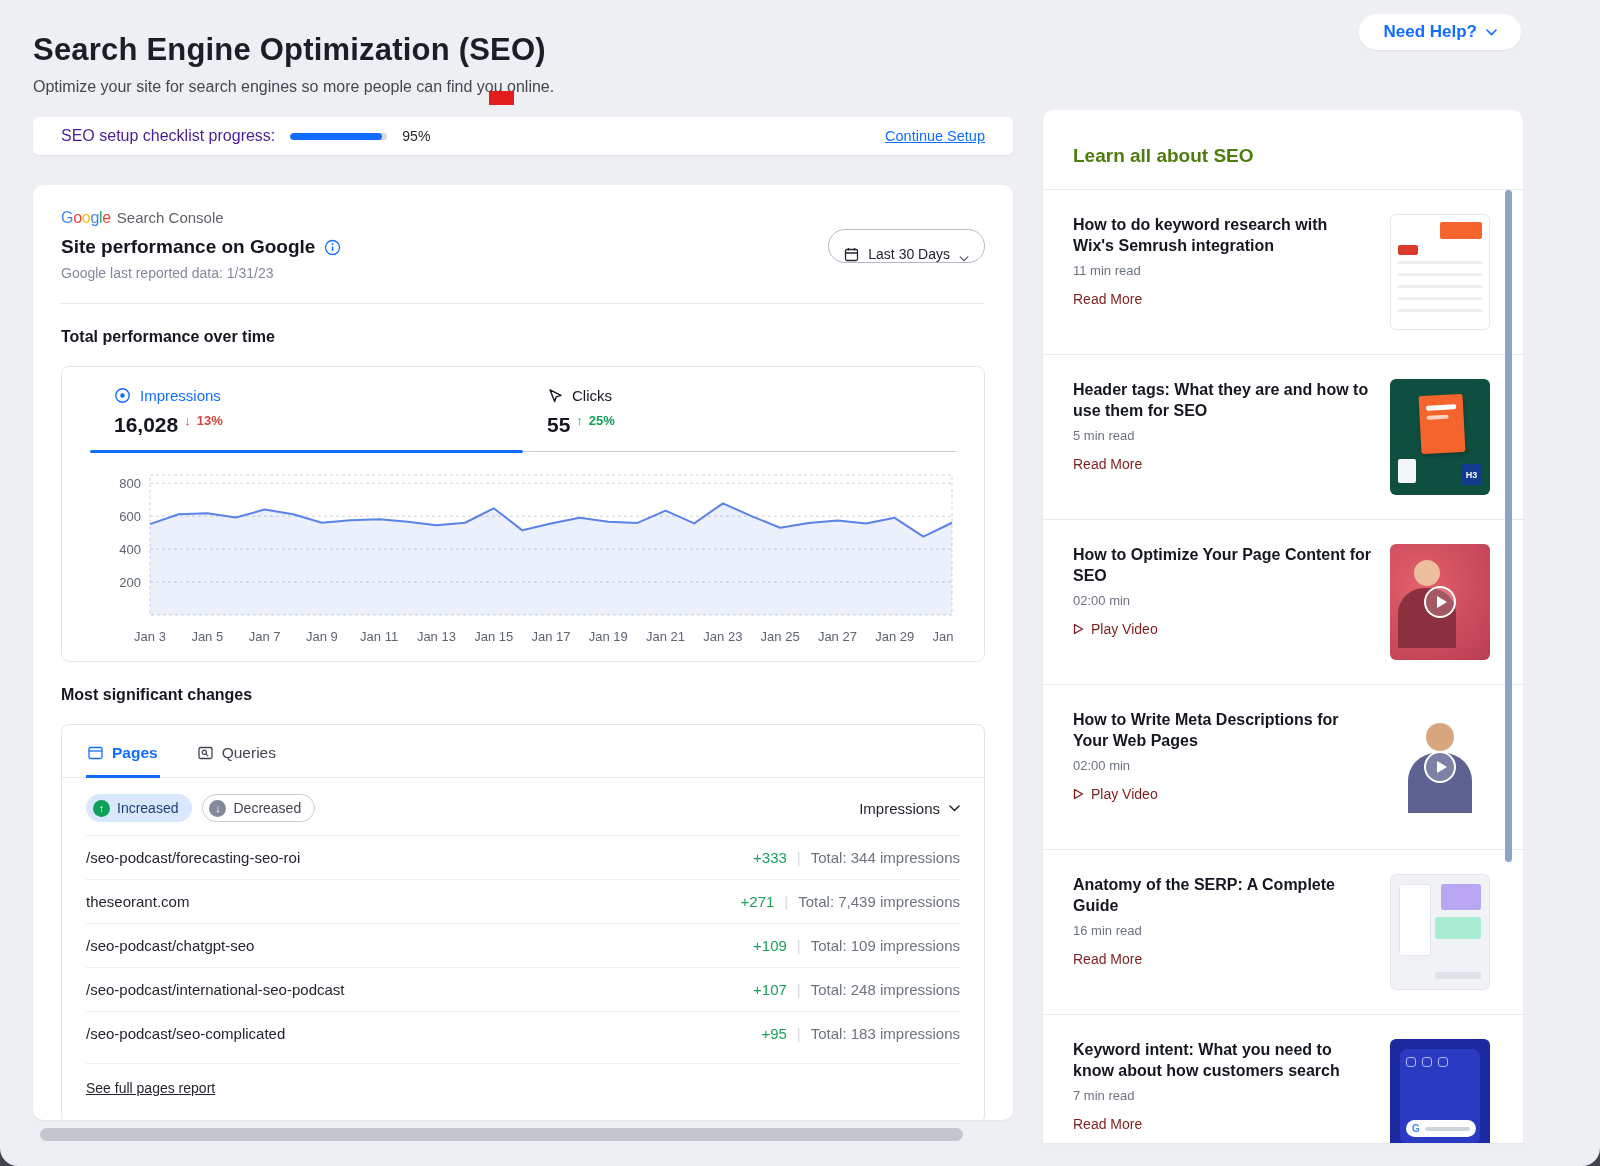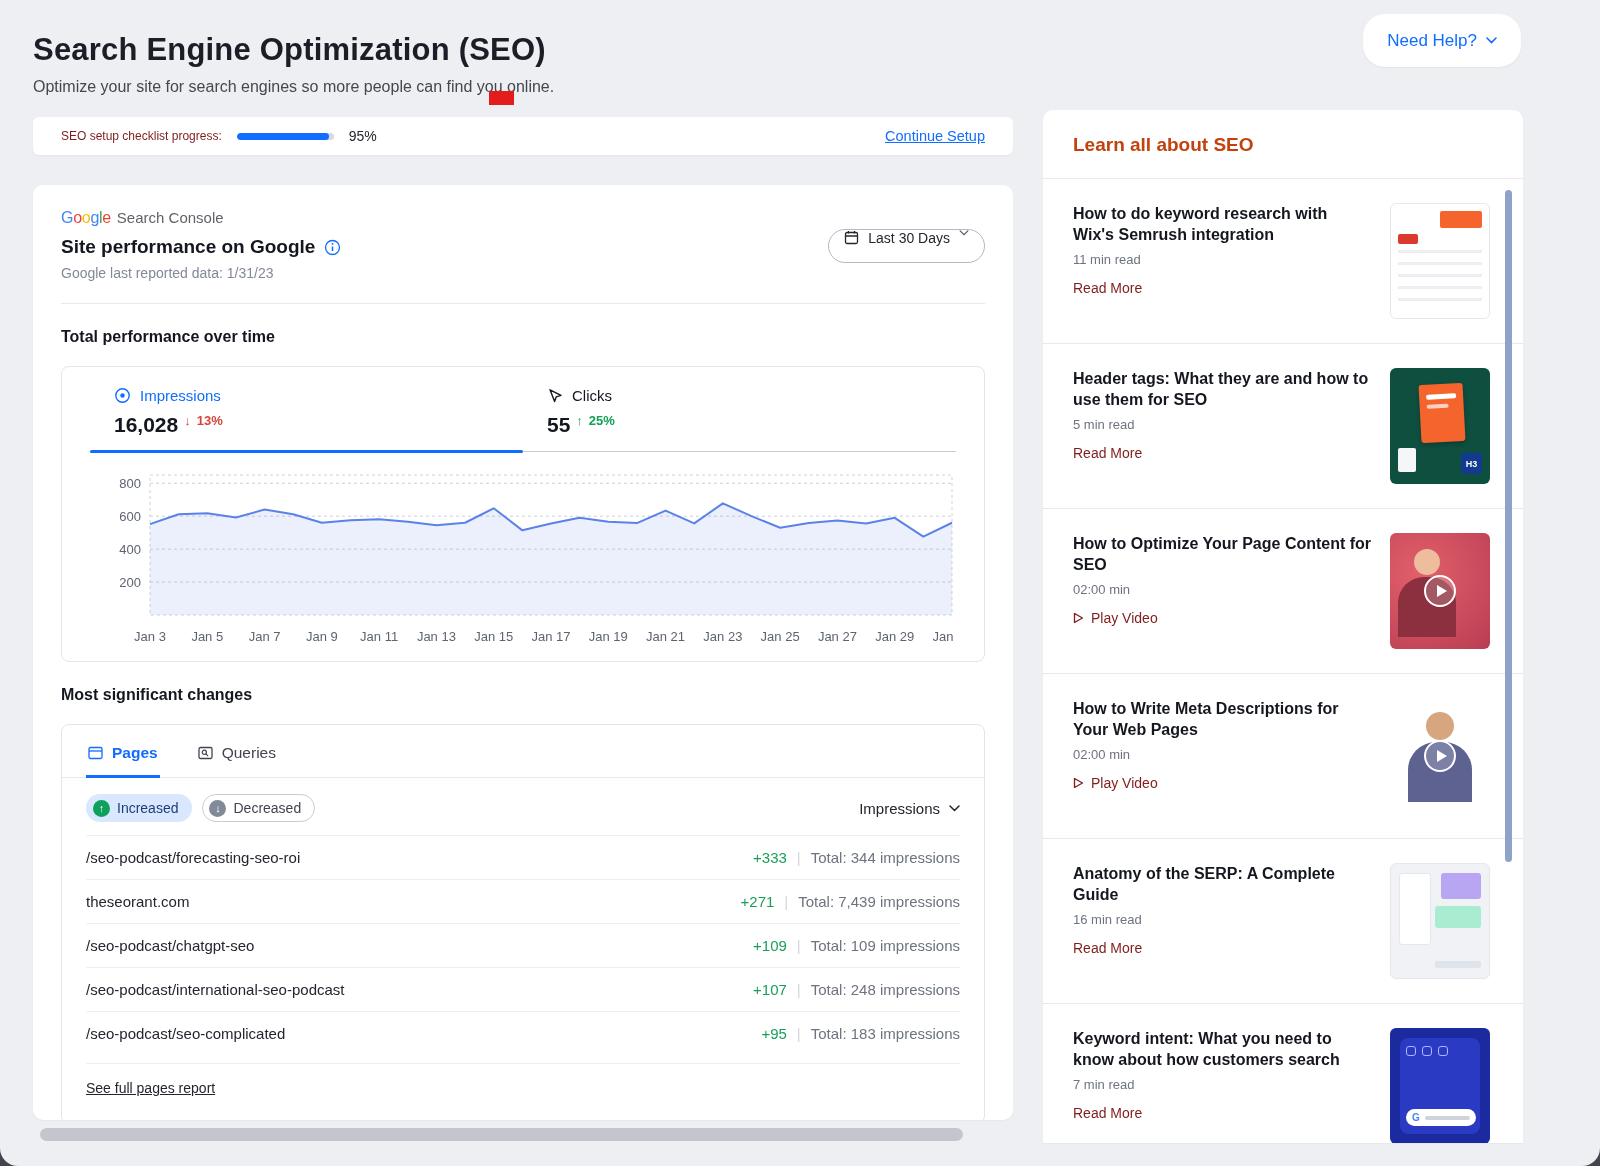--- a/index.html
+++ b/index.html
@@ -4,47 +4,47 @@
 <style>
   *{box-sizing:border-box;margin:0;padding:0}
   html,body{width:1600px;height:1166px}
   body{background:#41454e;font-family:"Liberation Sans",sans-serif;position:relative;overflow:hidden}
   .window{position:absolute;inset:0;background:#edeff3;border-radius:0 0 18px 18px;overflow:hidden}
 
   
   .page-header{position:absolute;left:33px;top:32px}
   .page-title{font-size:31px;font-weight:bold;color:#1c1e27;letter-spacing:.2px}
   .page-subtitle{font-size:16px;color:#44474f;margin-top:10px}
-  .help-btn{position:absolute;right:79px;top:14px;height:53px;padding:0 24px;border-radius:22px;
-    background:#fff;border:none;color:#116dff;font-size:17px;font-weight:400;display:flex;align-items:center;gap:9px;
+  .help-btn{position:absolute;right:79px;top:14px;height:36px;padding:0 24px;border-radius:22px;
+    background:#fff;border:none;color:#116dff;font-size:17px;font-weight:700;display:flex;align-items:center;gap:9px;
     cursor:pointer;font-family:inherit;box-shadow:0 1px 2px rgba(0,0,0,.05)}
 
   
   .progress-card{position:absolute;left:33px;top:117px;width:980px;height:38px;background:#fff;border-radius:6px;
     display:flex;align-items:center;padding:0 28px;gap:15px;box-shadow:0 1px 2px rgba(0,0,0,.04)}
-  .progress-label{font-size:12px;color:#7f1d1d}
+  .progress-label{font-size:16px;color:#4c1d95}
   .progress-track{width:97px;height:7px;border-radius:4px;background:#d7dae1;overflow:hidden}
   .progress-fill{height:100%;background:#116dff;border-radius:4px}
   .progress-pct{font-size:14px;color:#23262e}
   .continue-link{margin-left:auto;font-size:14.5px;color:#116dff;text-decoration:underline;cursor:pointer}
   .red-mark{position:absolute;left:489px;top:91px;width:25px;height:14px;background:#e31d1d}
 
   
   .main-card{position:absolute;left:33px;top:185px;width:980px;height:935px;background:#fff;border-radius:10px;
     overflow:hidden;box-shadow:0 1px 2px rgba(0,0,0,.04)}
   .console-header{position:relative;padding:24px 28px 0}
   .gsc-logo{font-size:16px;display:flex;align-items:flex-start}
   .gsc-brand{font-weight:500;letter-spacing:-.3px}
   .gsc-product{color:#5f6368;margin-left:6px;font-size:15px}
   .site-title-row{display:flex;align-items:center;gap:9px;margin-top:9px}
   .site-title{font-size:19px;font-weight:bold;color:#14171f}
   .info-icon{display:inline-flex;cursor:pointer}
   .last-reported{font-size:14px;color:#83899a;margin-top:7px}
   .date-btn{position:absolute;right:28px;top:44px;height:34px;border:1px solid #b3b9c6;border-radius:18px;background:#fff;
-    display:flex;align-items:flex-start;gap:9px;padding:0 15px;font-size:14px;color:#23262e;cursor:pointer;font-family:inherit}
+    display:flex;align-items:flex-end;gap:9px;padding:0 15px;font-size:14px;color:#23262e;cursor:pointer;font-family:inherit}
   .header-divider{border-bottom:1px solid #e7e9ee;margin-top:22px}
 
   .section-title{font-size:16px;font-weight:bold;color:#14171f;margin:24px 0 0 28px}
 
   
   .chart-box{margin:20px 28px 0;border:1px solid #e2e5eb;border-radius:8px;padding:20px 28px 10px}
   .metric-tabs{display:flex}
   .metric-tab{position:relative;width:50%;padding:0 0 16px 24px;cursor:pointer}
   .metric-tab.impressions::after{content:"";position:absolute;left:0;right:0;bottom:0;height:3px;background:#116dff;border-radius:2px}
   .metric-tab.clicks::after{content:"";position:absolute;left:0;right:0;bottom:1px;height:1px;background:#c7ccd6}
@@ -78,21 +78,21 @@
   .row-right{margin-left:auto;display:flex;align-items:center;gap:10px}
   .row-change{color:#18a058;font-weight:500}
   .row-sep{color:#d4d7dd}
   .row-total{color:#6d737f}
   .report-row{border-top:1px solid #edeff3;margin:8px 24px;padding:15px 0 18px}
   .report-link{font-size:14px;color:#23262e;text-decoration:underline;cursor:pointer}
 
   
   .learn-panel{position:absolute;left:1043px;top:110px;width:480px;height:1033px;background:#fff;border-radius:10px 10px 0 0;
     overflow:hidden;box-shadow:0 1px 2px rgba(0,0,0,.04)}
-  .learn-header{font-size:19px;font-weight:bold;color:#c2410c;padding:24px 30px 22px}
+  .learn-header{font-size:19px;font-weight:bold;color:#4d7c0f;padding:35px 30px 22px}
   .learn-divider{border-bottom:1px solid #e7e9ee}
   .article{display:flex;gap:18px;padding:24px 33px 24px 30px;border-bottom:1px solid #e7e9ee}
   .article:last-child{border-bottom:none}
   .article-text{flex:1;min-width:0}
   .article-title{font-size:16px;font-weight:bold;color:#14171f;line-height:1.32}
   .article-meta{font-size:13px;color:#6d737f;margin-top:7px}
   .article-action{margin-top:13px;font-size:14px;color:#7f1d1d;display:inline-flex;align-items:center;gap:7px;cursor:pointer}
   .thumb{width:100px;height:116px;border-radius:6px;flex-shrink:0;position:relative;overflow:hidden}
   .v-scrollbar{position:absolute;right:11px;top:80px;width:7px;height:672px;background:#8fa3c8;border-radius:4px;cursor:pointer}
 

